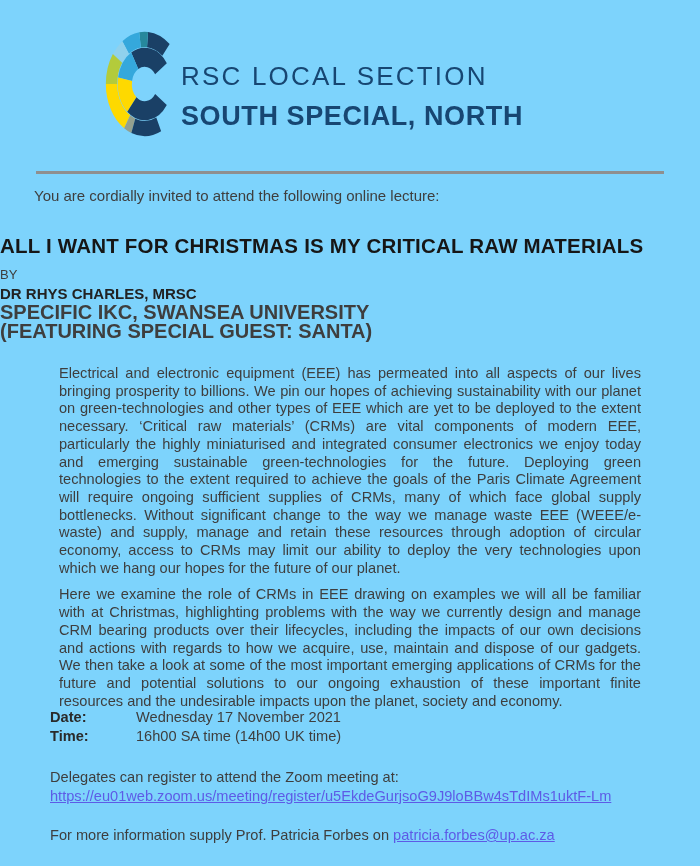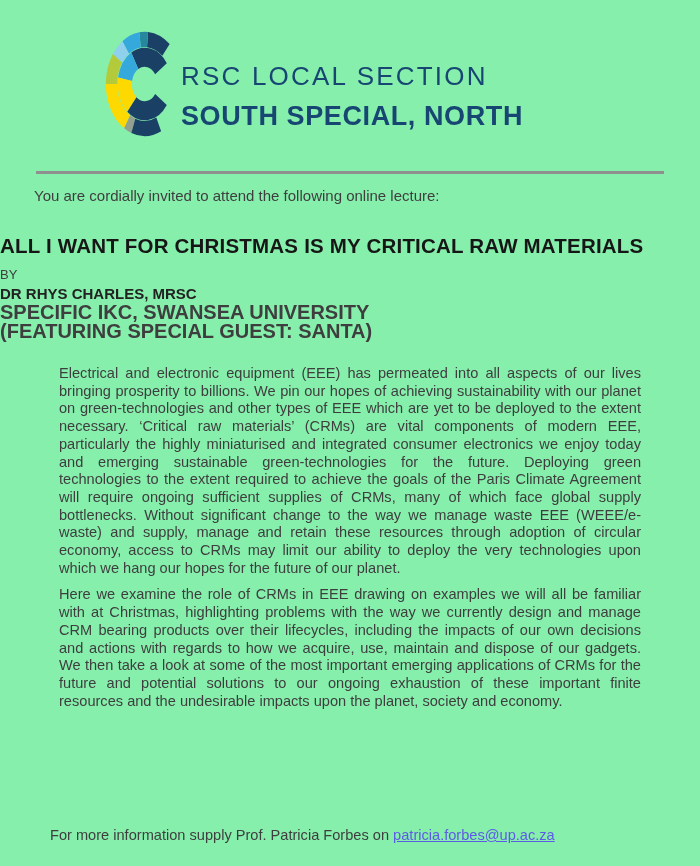--- a/index.html
+++ b/index.html
@@ -1,17 +1,17 @@
 <!DOCTYPE html>
 <html><head>
 <meta charset="utf-8">
 <style>
   html,body { margin:0; padding:0; background:#ffffff; }
   .page {
-    position:relative; width:700px; height:866px; background:#86efac;
+    position:relative; width:700px; height:866px; background:#7dd3fc;
     font-family:"Liberation Sans", sans-serif; overflow:hidden;
   }
 
   
   .logo { position:absolute; left:103px; top:28px; width:72px; height:112px; }
   .header-text { position:absolute; left:181px; top:63px; color:#174672; white-space:nowrap; }
   .org { font-size:26px; font-weight:400; letter-spacing:2.2px; line-height:1; }
   .section { font-size:27px; font-weight:700; letter-spacing:0.6px; line-height:1; margin-top:14px; }
 
   .rule { position:absolute; left:36px; top:171px; width:628px; height:3px; background:#8f8f8f; }
@@ -81,19 +81,33 @@
     <div class="speaker">DR RHYS CHARLES, MRSC</div>
     <div class="affiliation">SPECIFIC IKC, SWANSEA UNIVERSITY</div>
     <div class="featuring">(FEATURING SPECIAL GUEST: SANTA)</div>
   </div>
 
   <div class="abstract">
     <p>Electrical and electronic equipment (EEE) has permeated into all aspects of our lives bringing prosperity to billions. We pin our hopes of achieving sustainability with our planet on green-technologies and other types of EEE which are yet to be deployed to the extent necessary. ‘Critical raw materials’ (CRMs) are vital components of modern EEE, particularly the highly miniaturised and integrated consumer electronics we enjoy today and emerging sustainable green-technologies for the future. Deploying green technologies to the extent required to achieve the goals of the Paris Climate Agreement will require ongoing sufficient supplies of CRMs, many of which face global supply bottlenecks. Without significant change to the way we manage waste EEE (WEEE/e-waste) and supply, manage and retain these resources through adoption of circular economy, access to CRMs may limit our ability to deploy the very technologies upon which we hang our hopes for the future of our planet.</p>
     <p>Here we examine the role of CRMs in EEE drawing on examples we will all be familiar with at Christmas, highlighting problems with the way we currently design and manage CRM bearing products over their lifecycles, including the impacts of our own decisions and actions with regards to how we acquire, use, maintain and dispose of our gadgets. We then take a look at some of the most important emerging applications of CRMs for the future and potential solutions to our ongoing exhaustion of these important finite resources and the undesirable impacts upon the planet, society and economy.</p>
   </div>
 
+  <div class="details">
+    <div class="detail-row">
+      <span class="detail-label">Date:</span>
+      <span>Wednesday 17 November 2021</span>
+    </div>
+    <div class="detail-row">
+      <span class="detail-label">Time:</span>
+      <span>16h00 SA time (14h00 UK time)</span>
+    </div>
+  </div>
 
+  <div class="register">
+    <div>Delegates can register to attend the Zoom meeting at:</div>
+    <a class="link">https://eu01web.zoom.us/meeting/register/u5EkdeGurjsoG9J9loBBw4sTdIMs1uktF-Lm</a>
+  </div>
 
   <div class="contact">
     <span>For more information supply Prof. Patricia Forbes on </span><a class="link">patricia.forbes@up.ac.za</a>
   </div>
 
 </div>
 
 </body></html>

